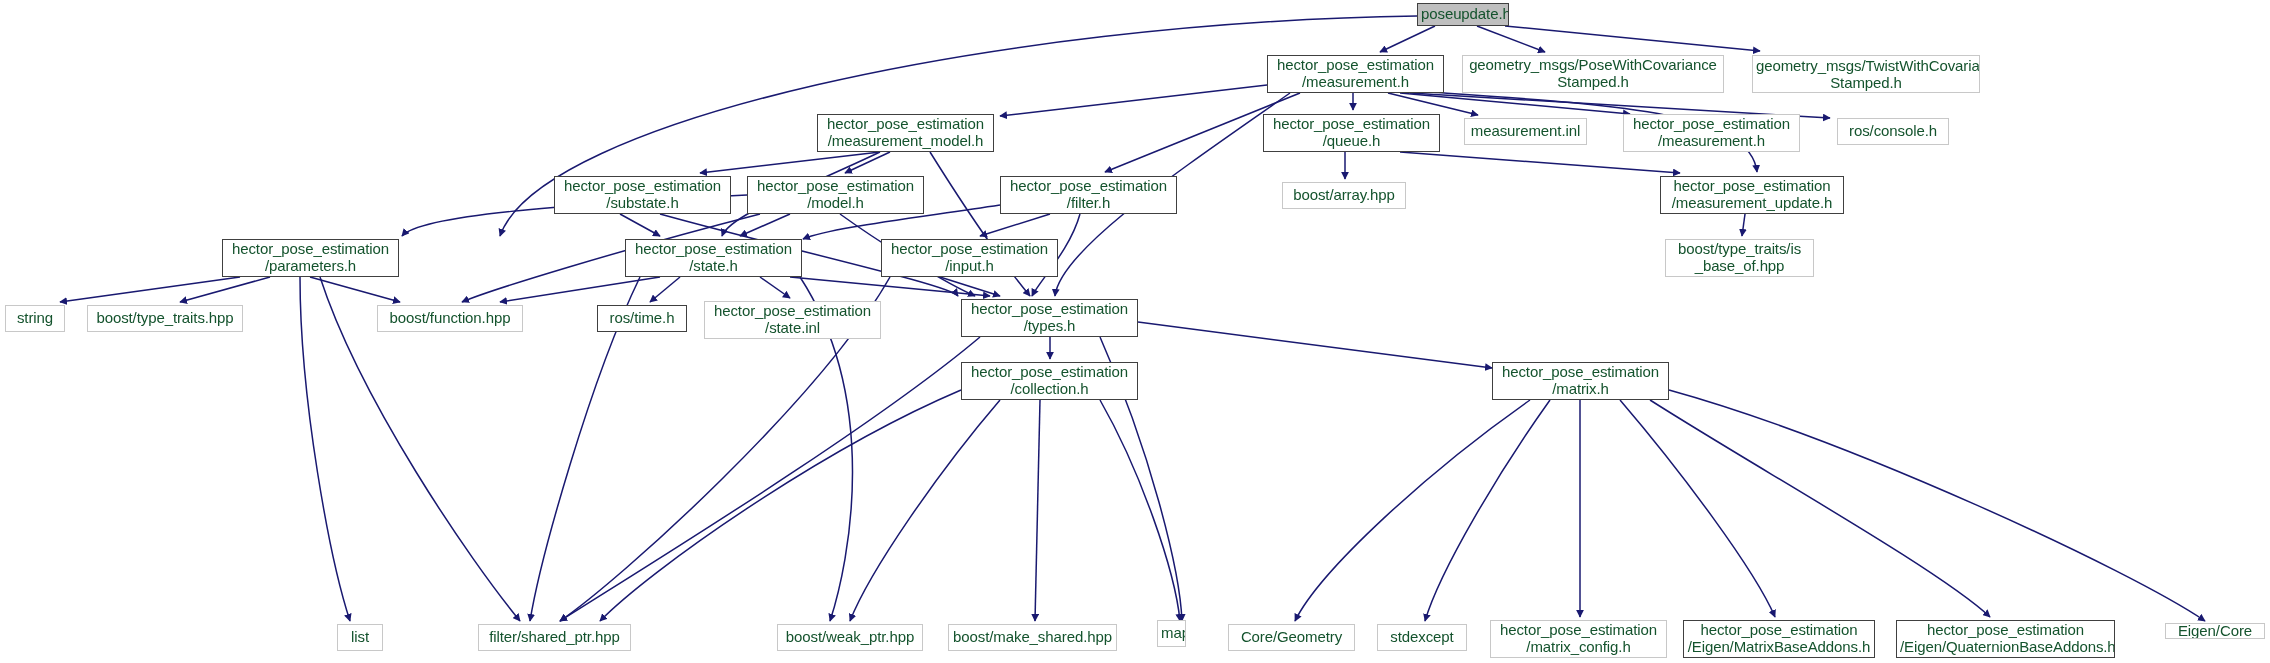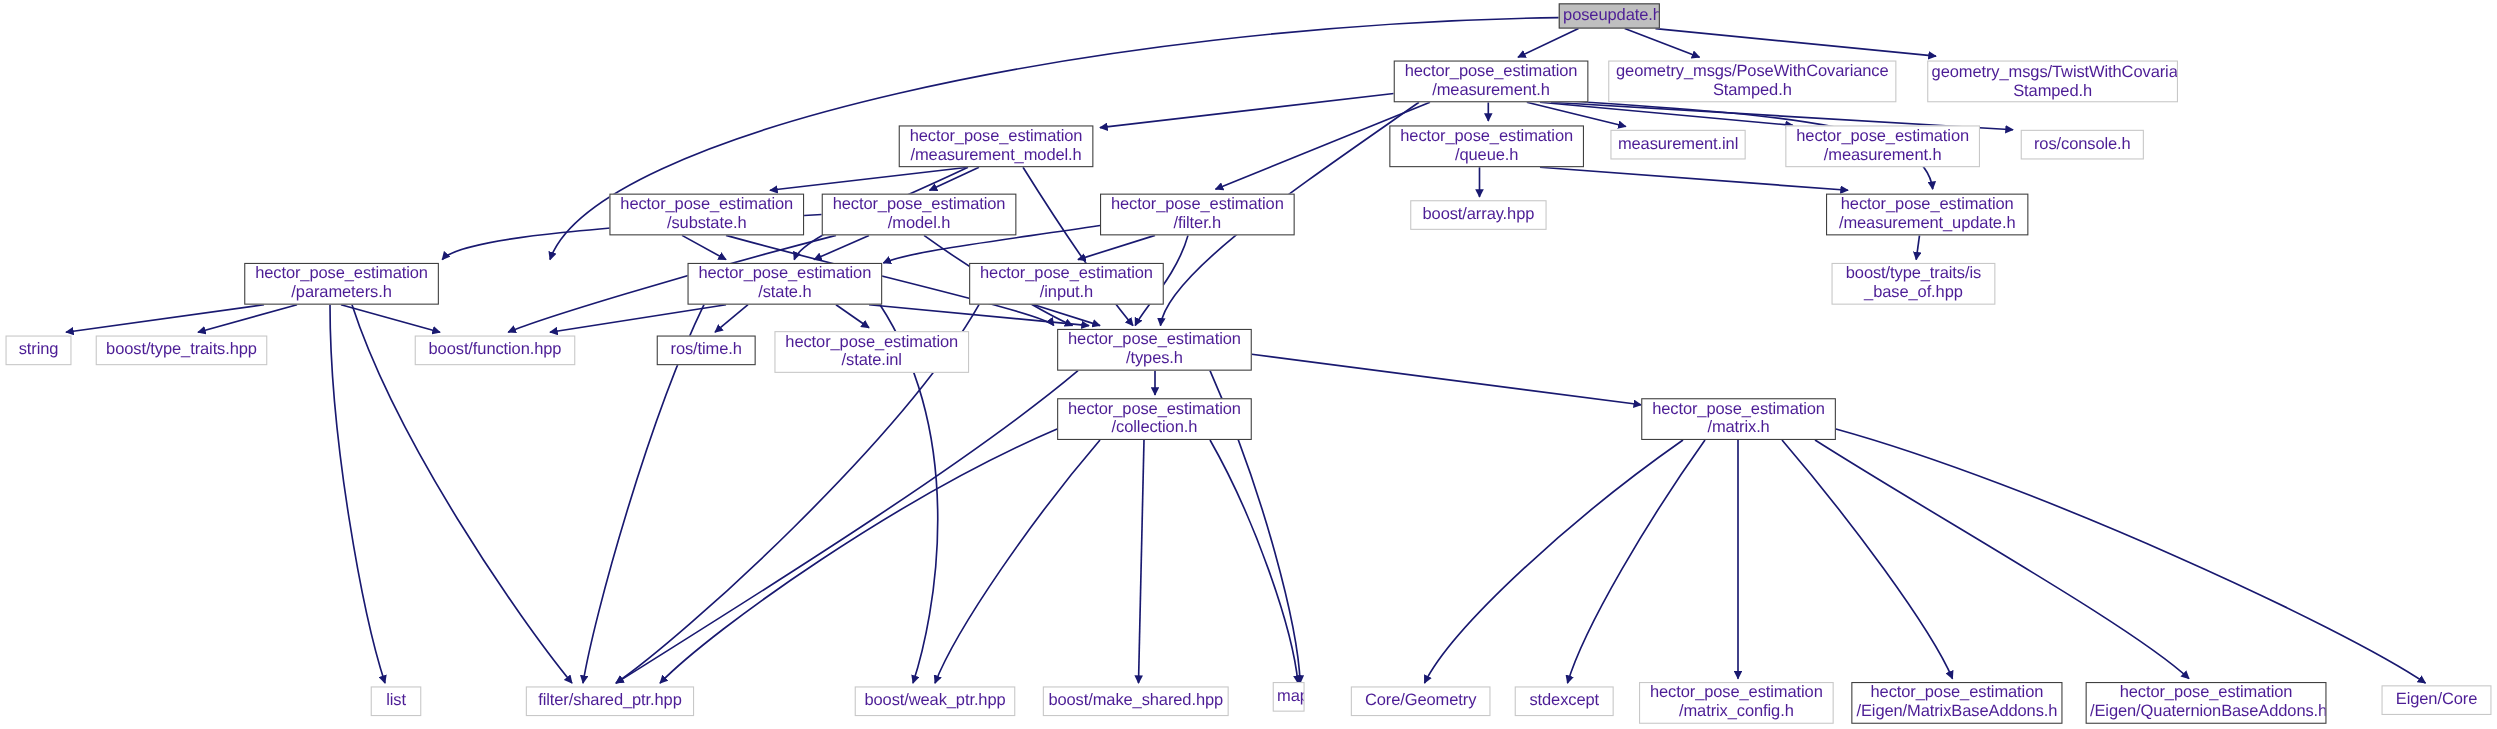--- a/index.html
+++ b/index.html
@@ -25,21 +25,21 @@
   .gnode {
     position: absolute;
     box-sizing: border-box;
     background: #ffffff;
     border: 1px solid #c8c8c8;
     display: flex;
     align-items: center;
     justify-content: center;
     text-align: center;
     line-height: 1.12;
-    color: #4c1d95;
+    color: #14532d;
     font-size: 15px;
     letter-spacing: -0.1px;
     white-space: pre-line;
     padding: 0 3px;
     overflow: hidden;
   }
   .gnode.strong {
     border: 1.6px solid #404040;
   }
   .gnode.root {
@@ -170,15 +170,15 @@
       <div class="gnode" style="left: 948px; top: 624px; width: 169px; height: 27px;"><span>boost/make_shared.hpp</span></div>
       <div class="gnode" style="left: 1157px; top: 620px; width: 29px; height: 27px;"><span>map</span></div>
       <div class="gnode" style="left: 1228px; top: 624px; width: 127px; height: 27px;"><span>Core/Geometry</span></div>
       <div class="gnode" style="left: 1377px; top: 624px; width: 90px; height: 27px;"><span>stdexcept</span></div>
       <div class="gnode" style="left: 1490px; top: 620px; width: 177px; height: 38px;"><span>hector_pose_estimation
 /matrix_config.h</span></div>
       <div class="gnode strong" style="left: 1683px; top: 620px; width: 192px; height: 38px;"><span>hector_pose_estimation
 /Eigen/MatrixBaseAddons.h</span></div>
       <div class="gnode strong" style="left: 1896px; top: 620px; width: 219px; height: 38px;"><span>hector_pose_estimation
 /Eigen/QuaternionBaseAddons.h</span></div>
-      <div class="gnode" style="left: 2165px; top: 623px; width: 100px; height: 27px;"><span>Eigen/Core</span></div>
+      <div class="gnode" style="left: 2165px; top: 623px; width: 100px; height: 16px;"><span>Eigen/Core</span></div>
     </div>
 </div>
 
 </body></html>

